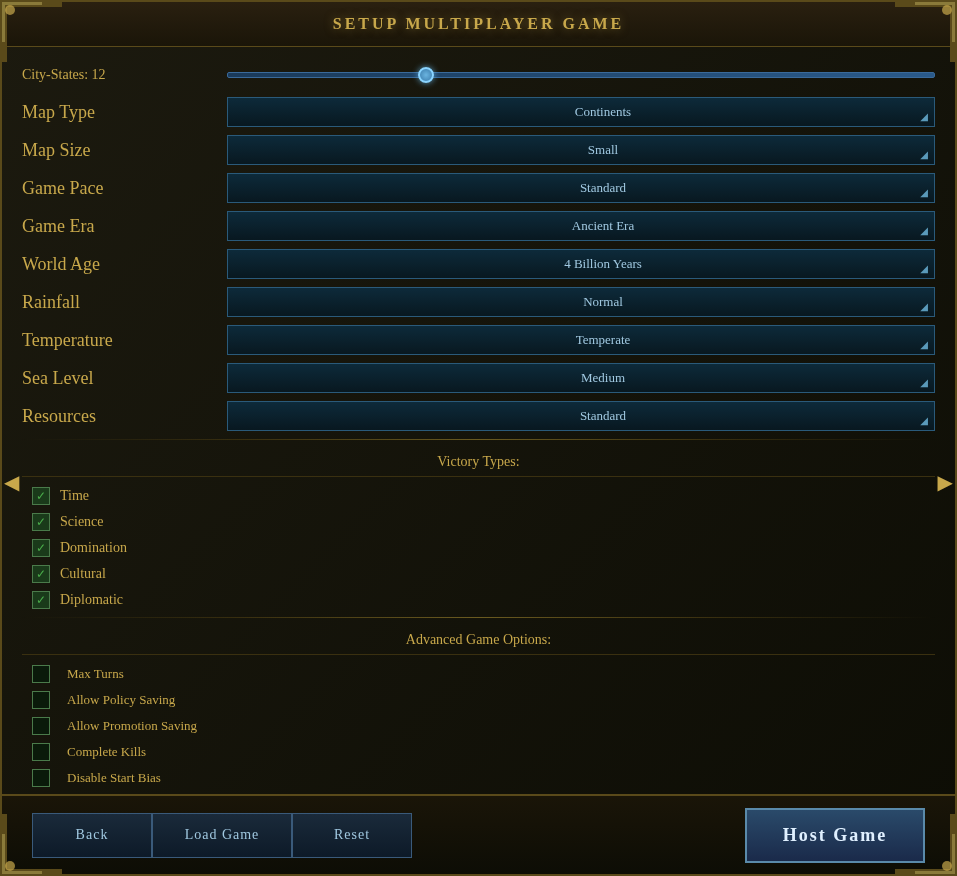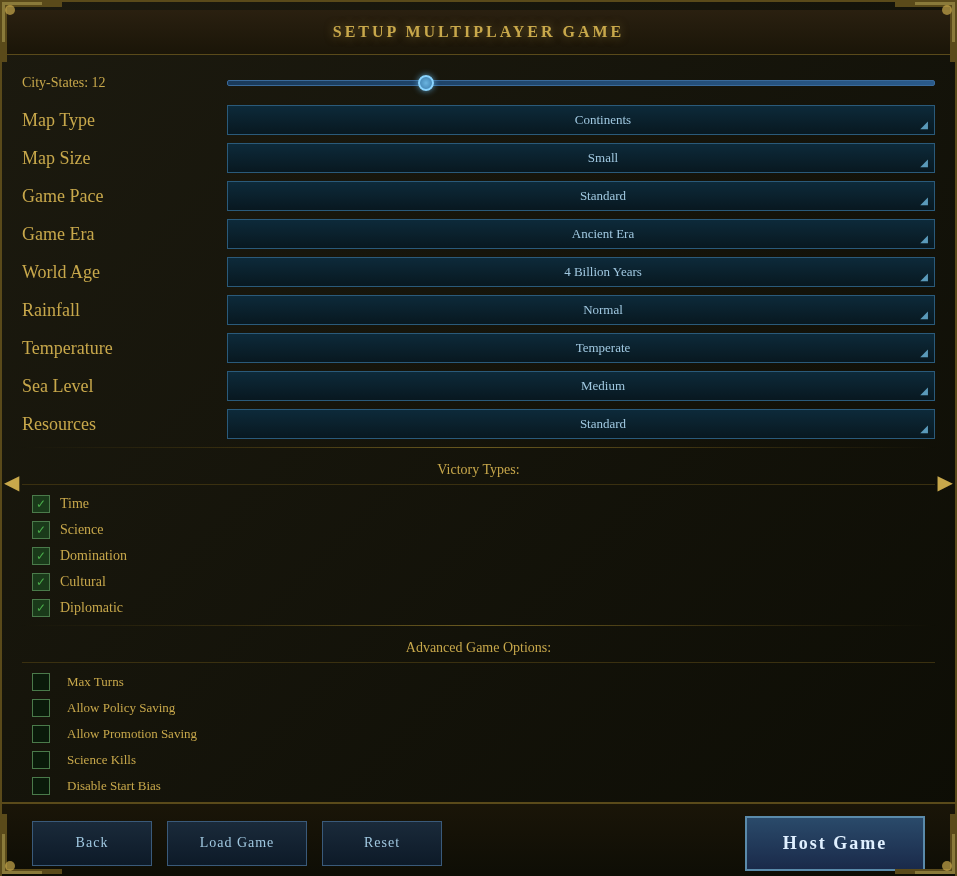--- a/index.html
+++ b/index.html
@@ -39,21 +39,20 @@
 
     
     .title-bar {
       width: 100%;
       height: 45px;
       display: flex;
       align-items: center;
       justify-content: center;
       background: linear-gradient(to bottom, #2a2010 0%, #1a1508 100%);
       border-bottom: 1px solid #5a4a1a;
-      margin-top: 8px;
     }
 
     .title-text {
       color: #c8a84b;
       font-size: 16px;
       font-weight: bold;
       letter-spacing: 3px;
       text-transform: uppercase;
       text-shadow: 0 0 10px rgba(200, 168, 75, 0.5);
     }
@@ -243,21 +242,20 @@
     }
 
     
     .button-bar {
       height: 80px;
       background: linear-gradient(to bottom, #1a1508, #0d0d05);
       border-top: 2px solid #5a4a1a;
       display: flex;
       align-items: center;
       padding: 16px 30px;
-      gap: 15px;
     }
 
     .btn {
       height: 45px;
       background: linear-gradient(to bottom, #1a2a3a, #0d1a28);
       border: 1px solid #3a5a7a;
       color: #a0c8e0;
       font-family: 'Georgia', serif;
       font-size: 14px;
       cursor: pointer;
@@ -478,21 +476,21 @@
         <span class="option-label">Allow Policy Saving</span>
       </div>
 
       <div class="option-item">
         <div class="checkbox-unchecked"></div>
         <span class="option-label">Allow Promotion Saving</span>
       </div>
 
       <div class="option-item">
         <div class="checkbox-unchecked"></div>
-        <span class="option-label">Science Kills</span>
+        <span class="option-label">Complete Kills</span>
       </div>
 
       <div class="option-item">
         <div class="checkbox-unchecked"></div>
         <span class="option-label">Disable Start Bias</span>
       </div>
 
       <div class="option-item">
         
         

